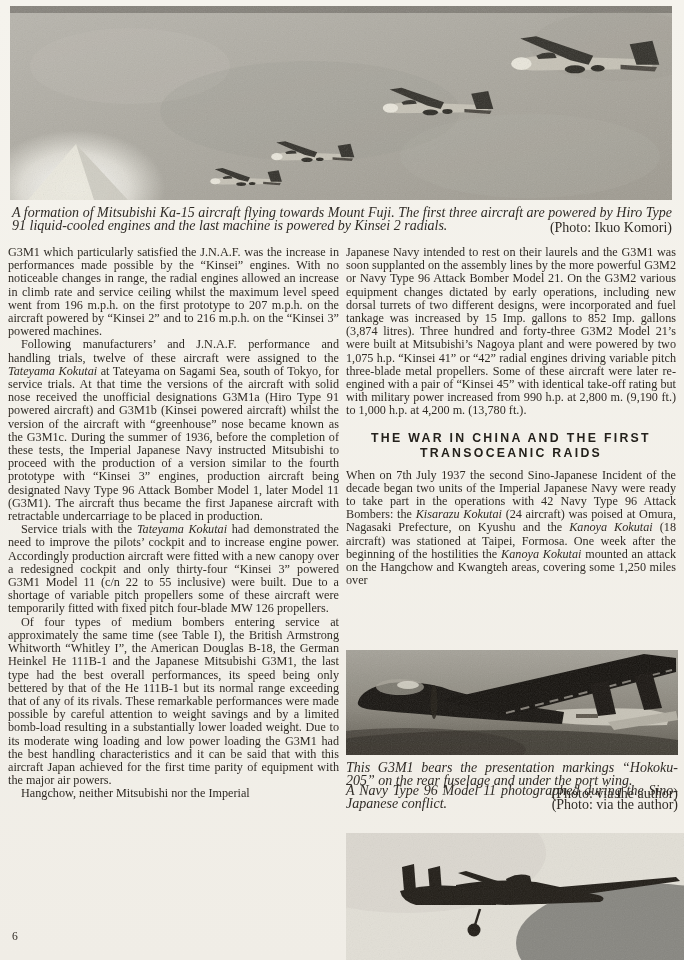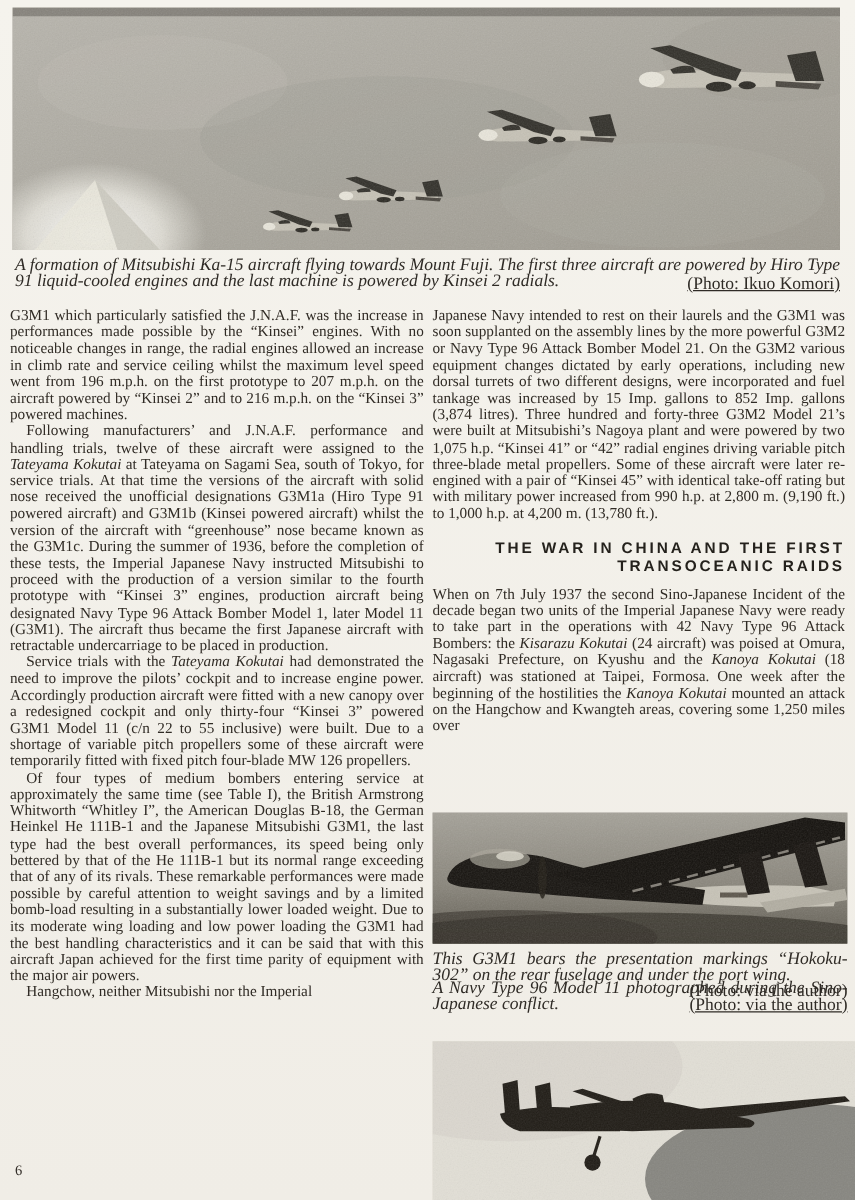--- a/index.html
+++ b/index.html
@@ -27,31 +27,31 @@
   p.para i { font-style:italic; }
 
   .caption {
     position:absolute;
     font-style:italic;
     font-size:14px;
     line-height:13.2px;
     color:#2f2b26;
     text-align:justify;
   }
-  .caption .credit { font-style:normal;text-decoration:underline; }
+  .caption .credit { font-style:normal; }
   .credit-abs { position:absolute; right:0; bottom:0; font-style:normal; background:transparent; }
   .credit-line { display:block; text-align:right; font-style:normal; }
 
   .section-heading {
     font-family:"Liberation Sans", sans-serif;
     font-weight:bold;
     font-size:12.3px;
     line-height:15px;
     letter-spacing:2.3px;
-    text-align:right;
+    text-align:center;
     color:#24211c;
     margin:13px 0 8px 0;
   }
 
   .page-number {
     position:absolute;
     left:12px; top:930px;
     font-size:11.6px;
     color:#302b25;
   }
@@ -156,21 +156,21 @@
       <ellipse cx="88" cy="52" rx="3.5" ry="17" fill="#221d16" opacity="0.85"></ellipse>
       <path d="M244,34 L262,30 L270,64 L252,66 Z" fill="#191511"></path>
       <path d="M288,26 L306,22 L316,58 L298,60 Z" fill="#191511"></path>
       <rect x="230" y="64" width="22" height="4" fill="#5d574c"></rect>
     </g>
     <rect width="332" height="105" filter="url(#grain)" opacity="0.15"></rect>
   </svg>
 </div>
 
 <div class="caption" style="left:346px; top:761px; width:332px;">
-  <span>This G3M1 bears the presentation markings “Hokoku-302” on the rear fuselage and under the port wing.</span>
+  <span>This G3M1 bears the presentation markings “Hokoku-205” on the rear fuselage and under the port wing.</span>
   <span class="credit-line">(Photo: via the author)</span>
 </div>
 
 <div class="caption" style="left:346px; top:784px; width:332px; height:27px;">
   <span>A Navy Type 96 Model 11 photographed during the Sino-Japanese conflict.</span>
   <span class="credit credit-abs">(Photo: via the author)</span>
 </div>
 
 <div class="photo" style="left:346px; top:833px; width:338px; height:127px; background:#e0ddd4;">
   <svg viewBox="0 0 338 127" preserveAspectRatio="none">

